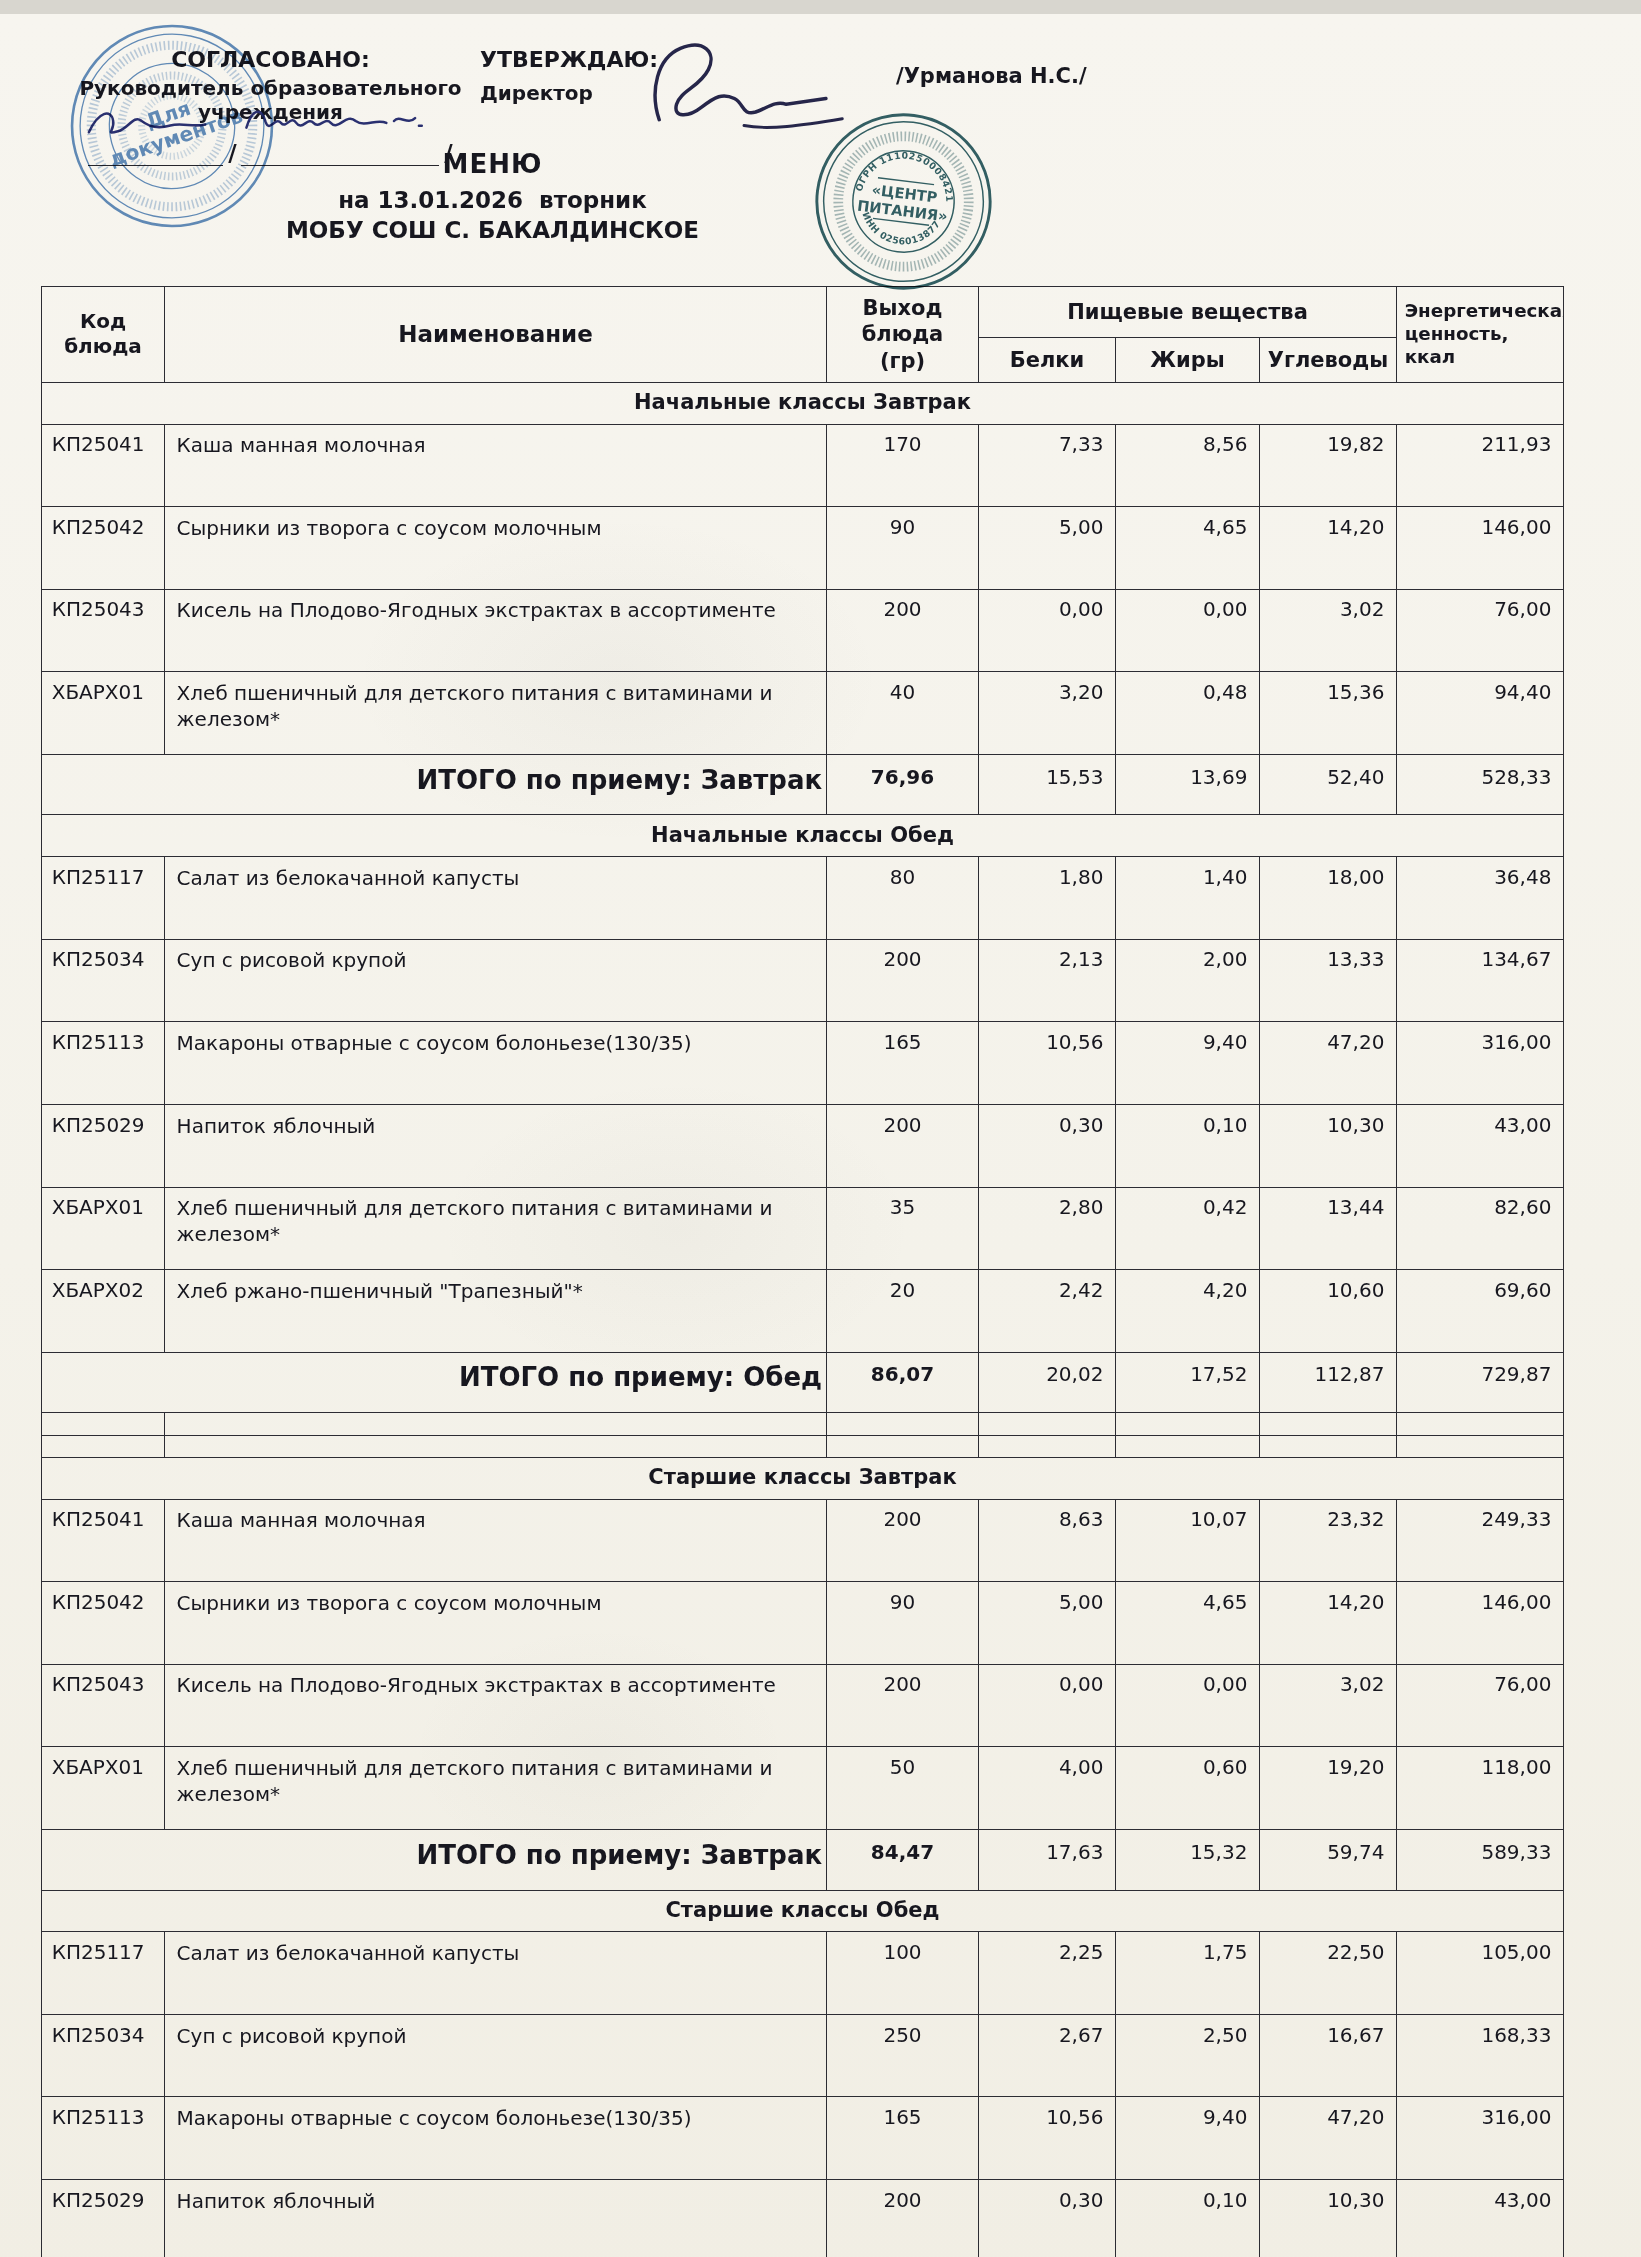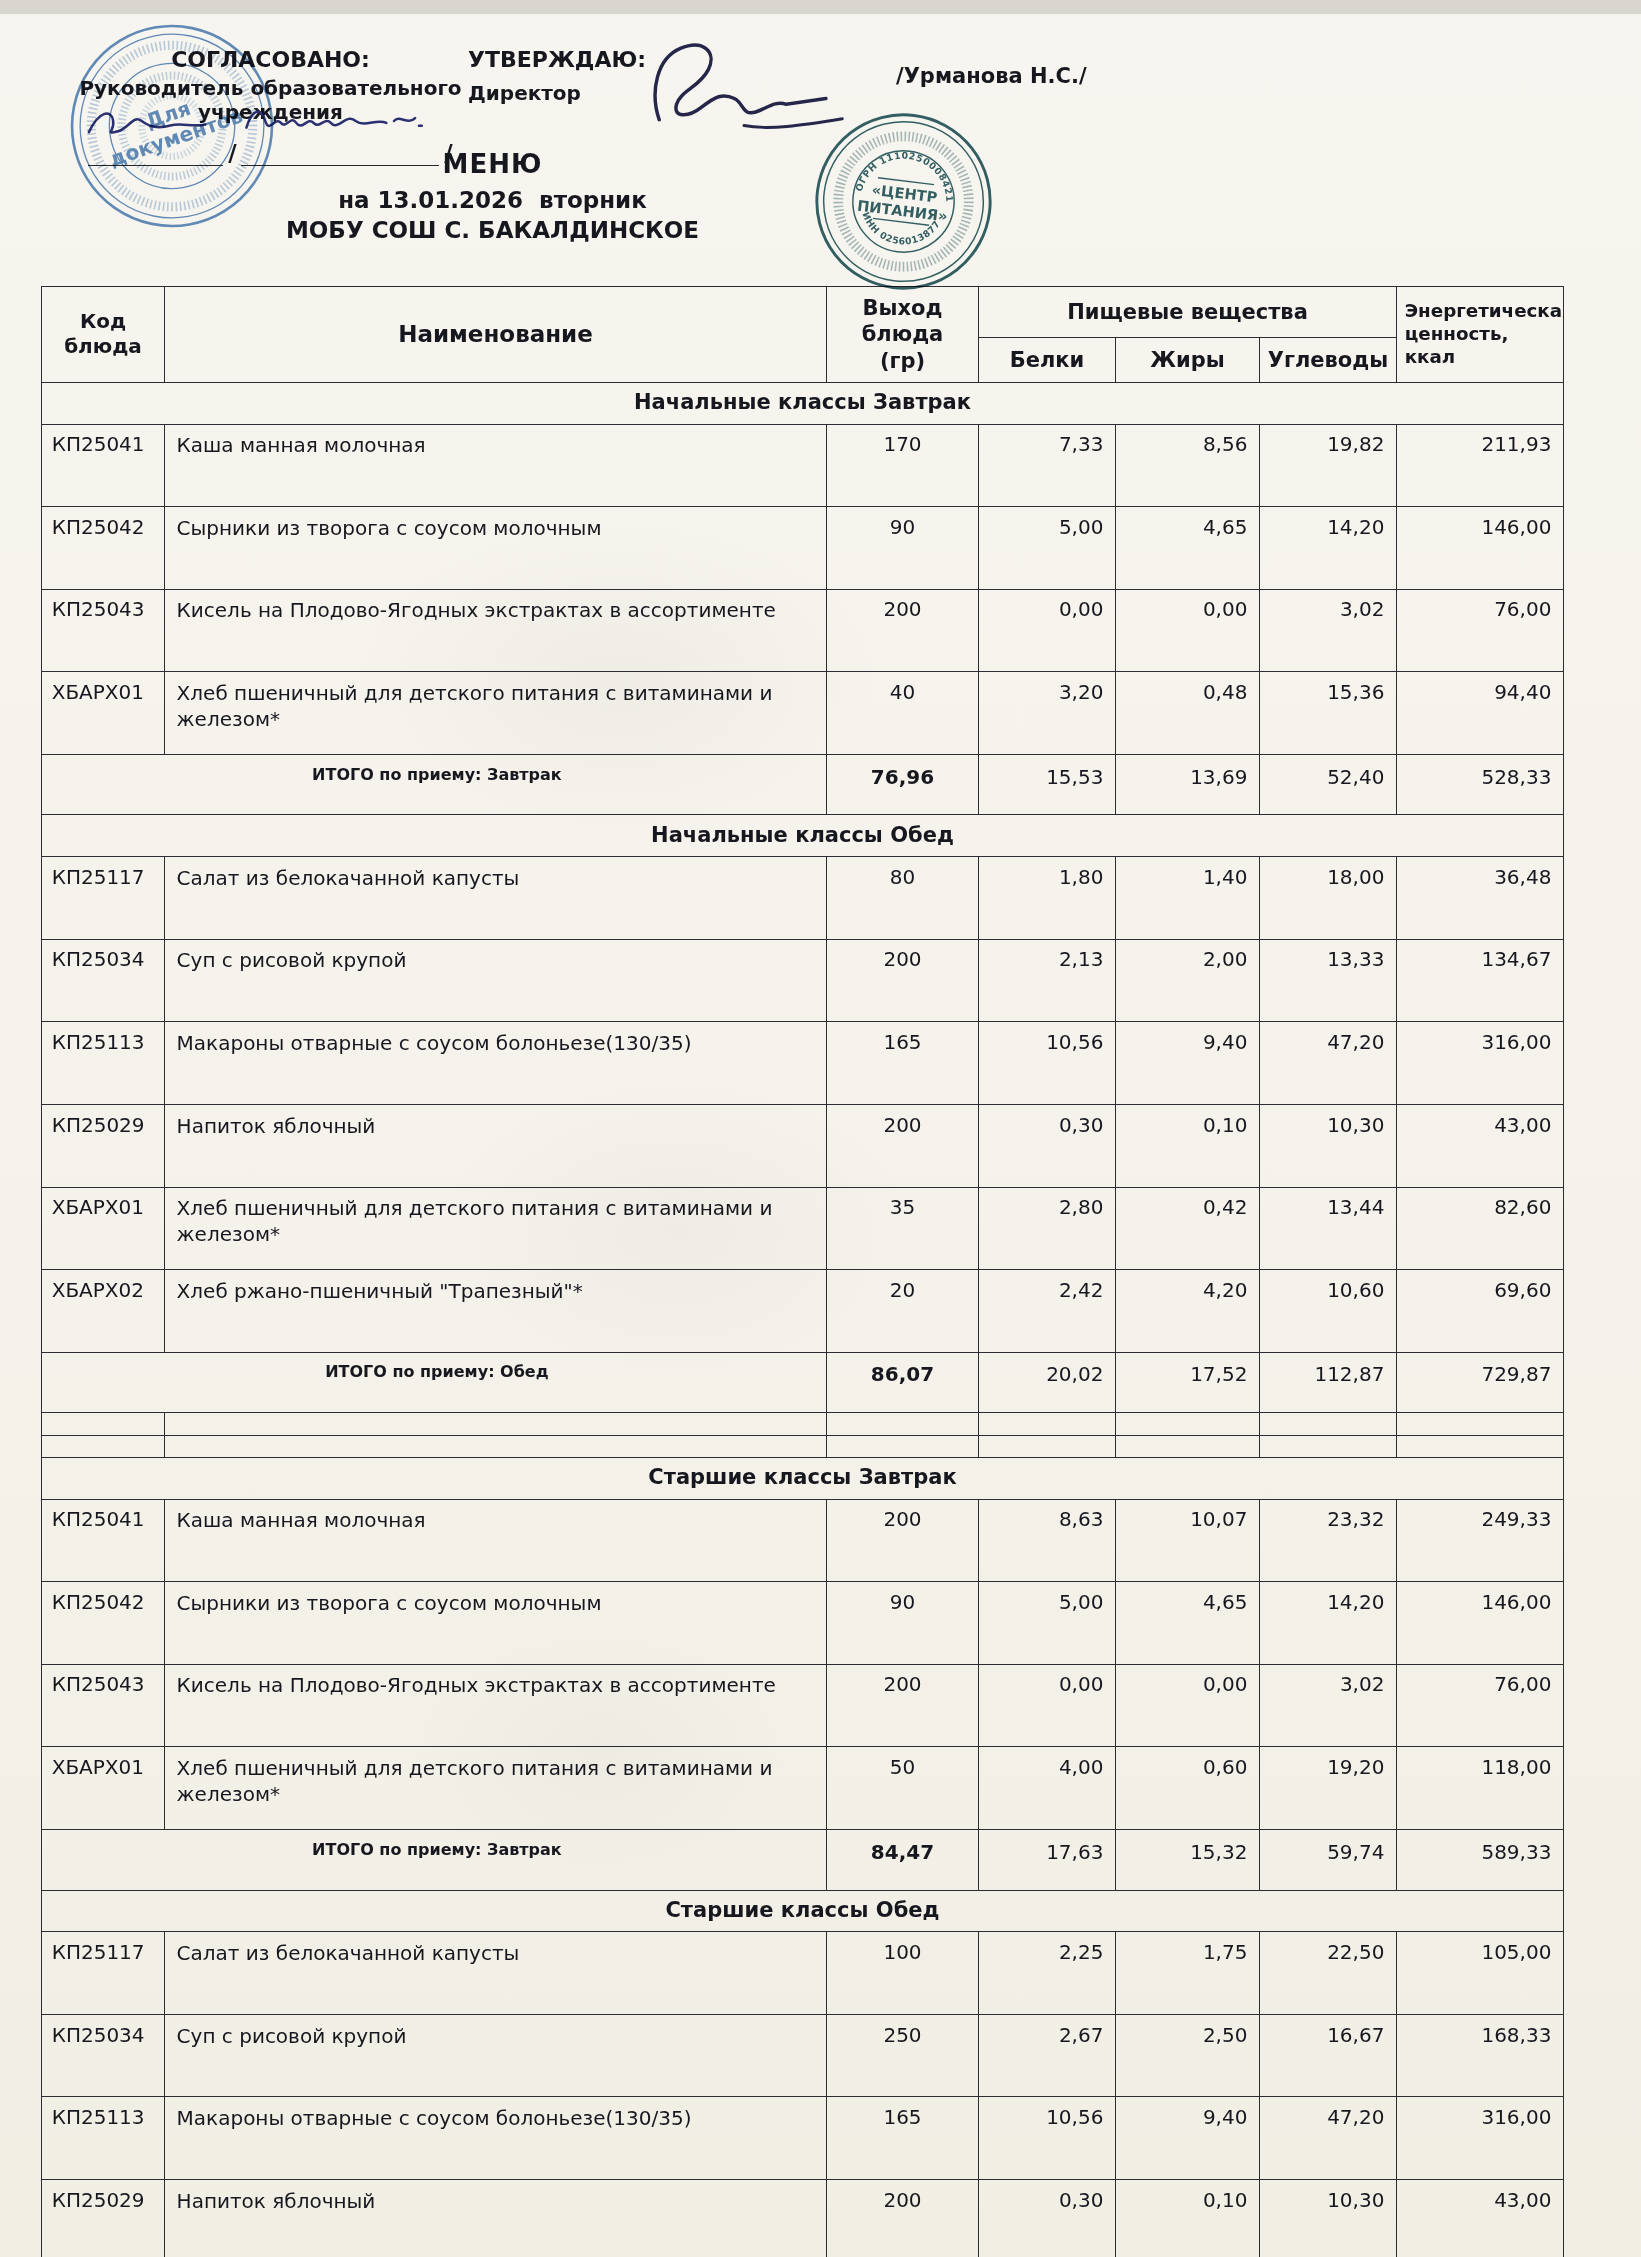--- a/index.html
+++ b/index.html
@@ -22,21 +22,21 @@
   .agreed .lbl{font-weight:bold;font-size:22px;}
   .agreed .role{font-weight:bold;font-size:20px;margin-top:3.9px;}
   .sigline{margin-top:13.5px;display:flex;align-items:flex-end;justify-content:center;gap:4.8px;height:29px;}
   .blank{display:inline-block;border-bottom:1.9px solid #26262c;height:25px;}
   .blank.w1{width:135px;}
   .blank.w2{width:198px;}
   .slash{font-size:23px;font-weight:bold;line-height:25px;}
   .sig{position:absolute;pointer-events:none;}
   .sig1{left:27px;top:58px;}
   .sig2{left:182px;top:50px;}
-  .approved{position:absolute;left:468px;top:33px;text-align:left;}
+  .approved{position:absolute;left:480px;top:33px;text-align:left;}
   .approved .lbl{font-weight:bold;font-size:22px;}
   .approved .role{font-weight:bold;font-size:20px;margin-top:8.7px;}
   .dirsig{position:absolute;left:628px;top:19.3px;}
   .dirname{position:absolute;left:896px;top:50px;font-weight:bold;font-size:21px;}
   .titleblock{position:absolute;left:145px;top:135px;width:695px;text-align:center;}
   .titleblock .t1{font-weight:bold;font-size:26px;letter-spacing:1px;}
   .titleblock .t2{font-weight:bold;font-size:23px;margin-top:7.7px;white-space:pre;}
   .titleblock .t3{font-weight:bold;font-size:23px;margin-top:3.9px;}
   .stamp{position:absolute;mix-blend-mode:multiply;}
   .stamp-left{left:66px;top:5.8px;width:212px;height:212px;transform:rotate(-10deg);opacity:.82;}
@@ -55,21 +55,21 @@
   .th-nutr{font-size:21px;height:48px;}
   .th-sub{font-size:21px;height:41px;}
   .th-energy{font-size:18.3px;text-align:left;padding:3.9px 7.7px;line-height:1.25;font-weight:bold;}
   tr.sect td{height:35px;text-align:center;font-weight:bold;font-size:21px;padding:1.9px 0 3.9px;}
   tr.data td{height:70px;vertical-align:top;}
   td.code{padding:7.7px 3.9px 3.9px 9.7px;}
   td.name{padding:7.7px 5.8px 3.9px 11.6px;line-height:1.3;}
   td.out{text-align:center;padding-top:7.7px;}
   td.num{text-align:right;padding:7.7px 11.6px 3.9px 3.9px;}
   tr.total td{height:46px;vertical-align:top;}
-  tr.total td.label{text-align:center;font-weight:bold;font-size:16px;padding:9.7px 3.9px 3.9px 9.7px;}
+  tr.total td.label{text-align:right;font-weight:bold;font-size:26px;padding:9.7px 3.9px 3.9px 9.7px;}
   tr.total td.out{font-weight:bold;padding-top:9.7px;}
   tr.total td.num{padding-top:9.7px;padding-left:47px;}
   tr.spacer td{height:19.3px;}
 </style>
 </head>
 <body>
 
 <div class="page">
 
   <div class="top">

